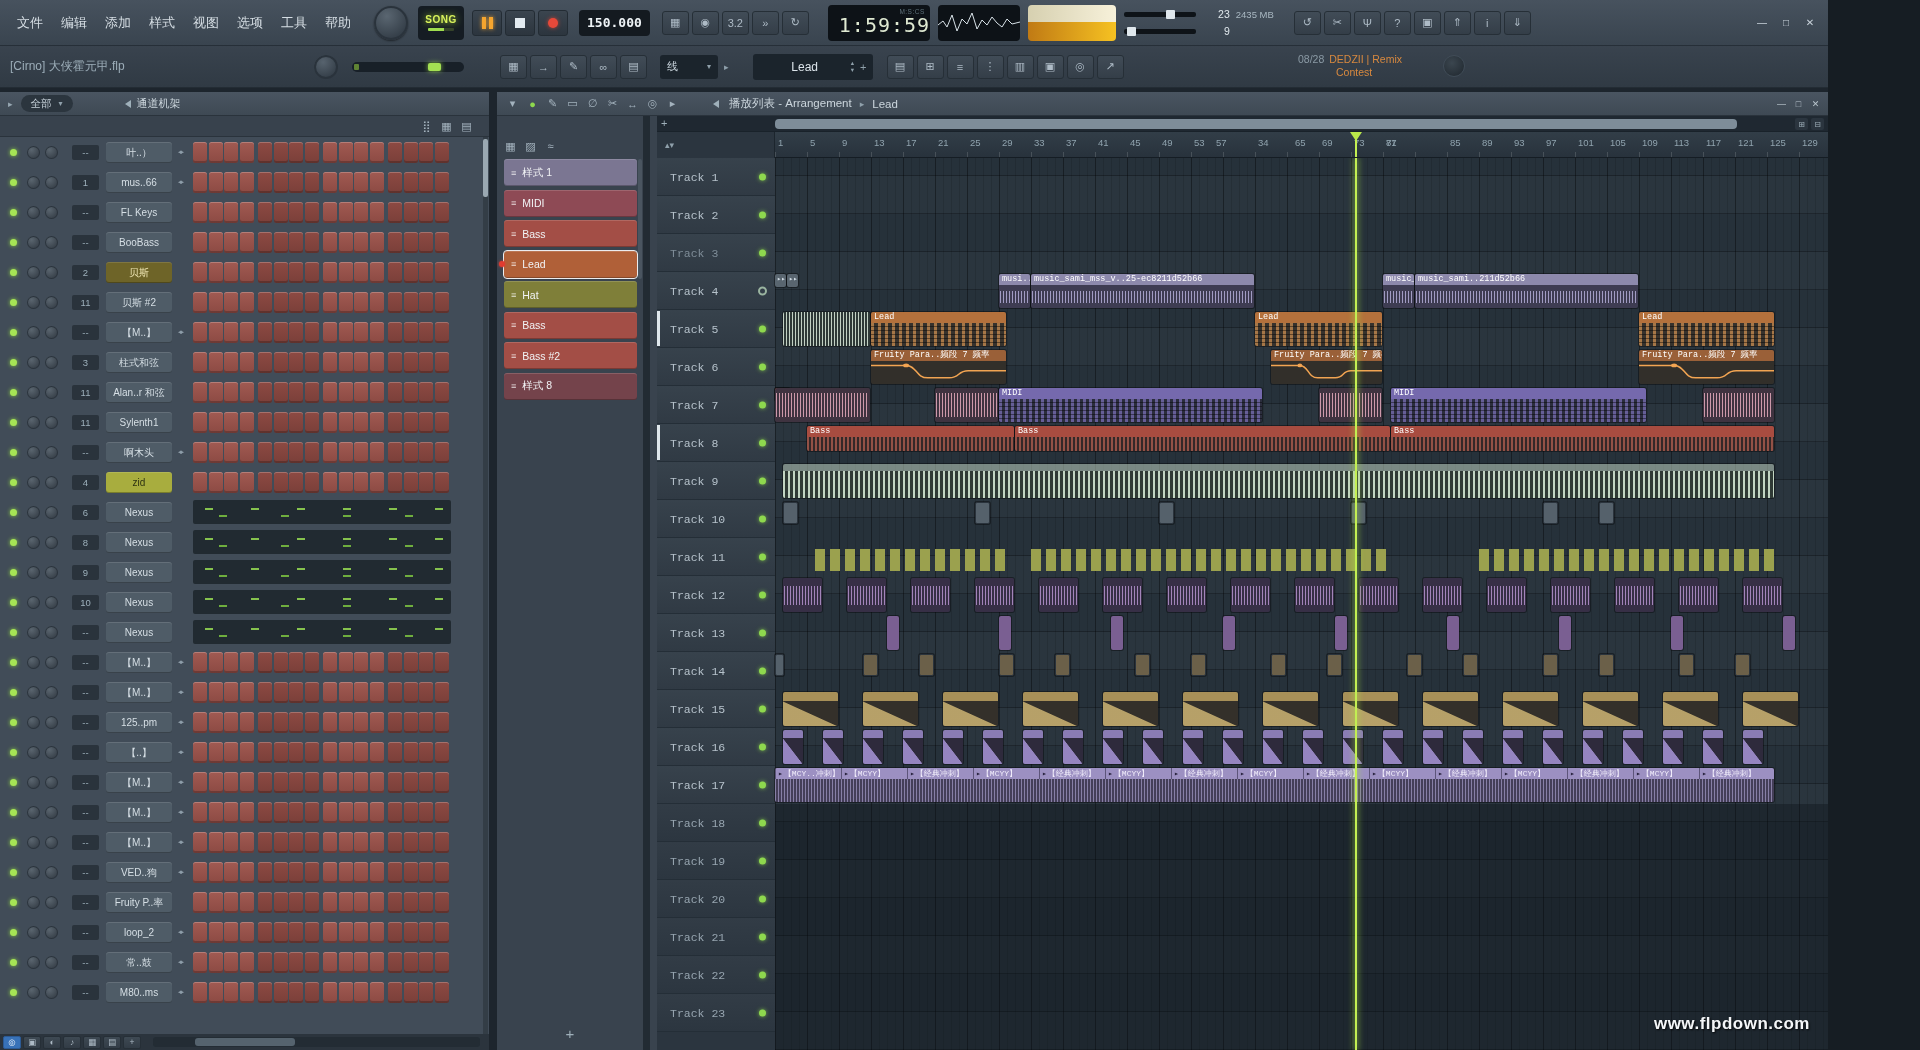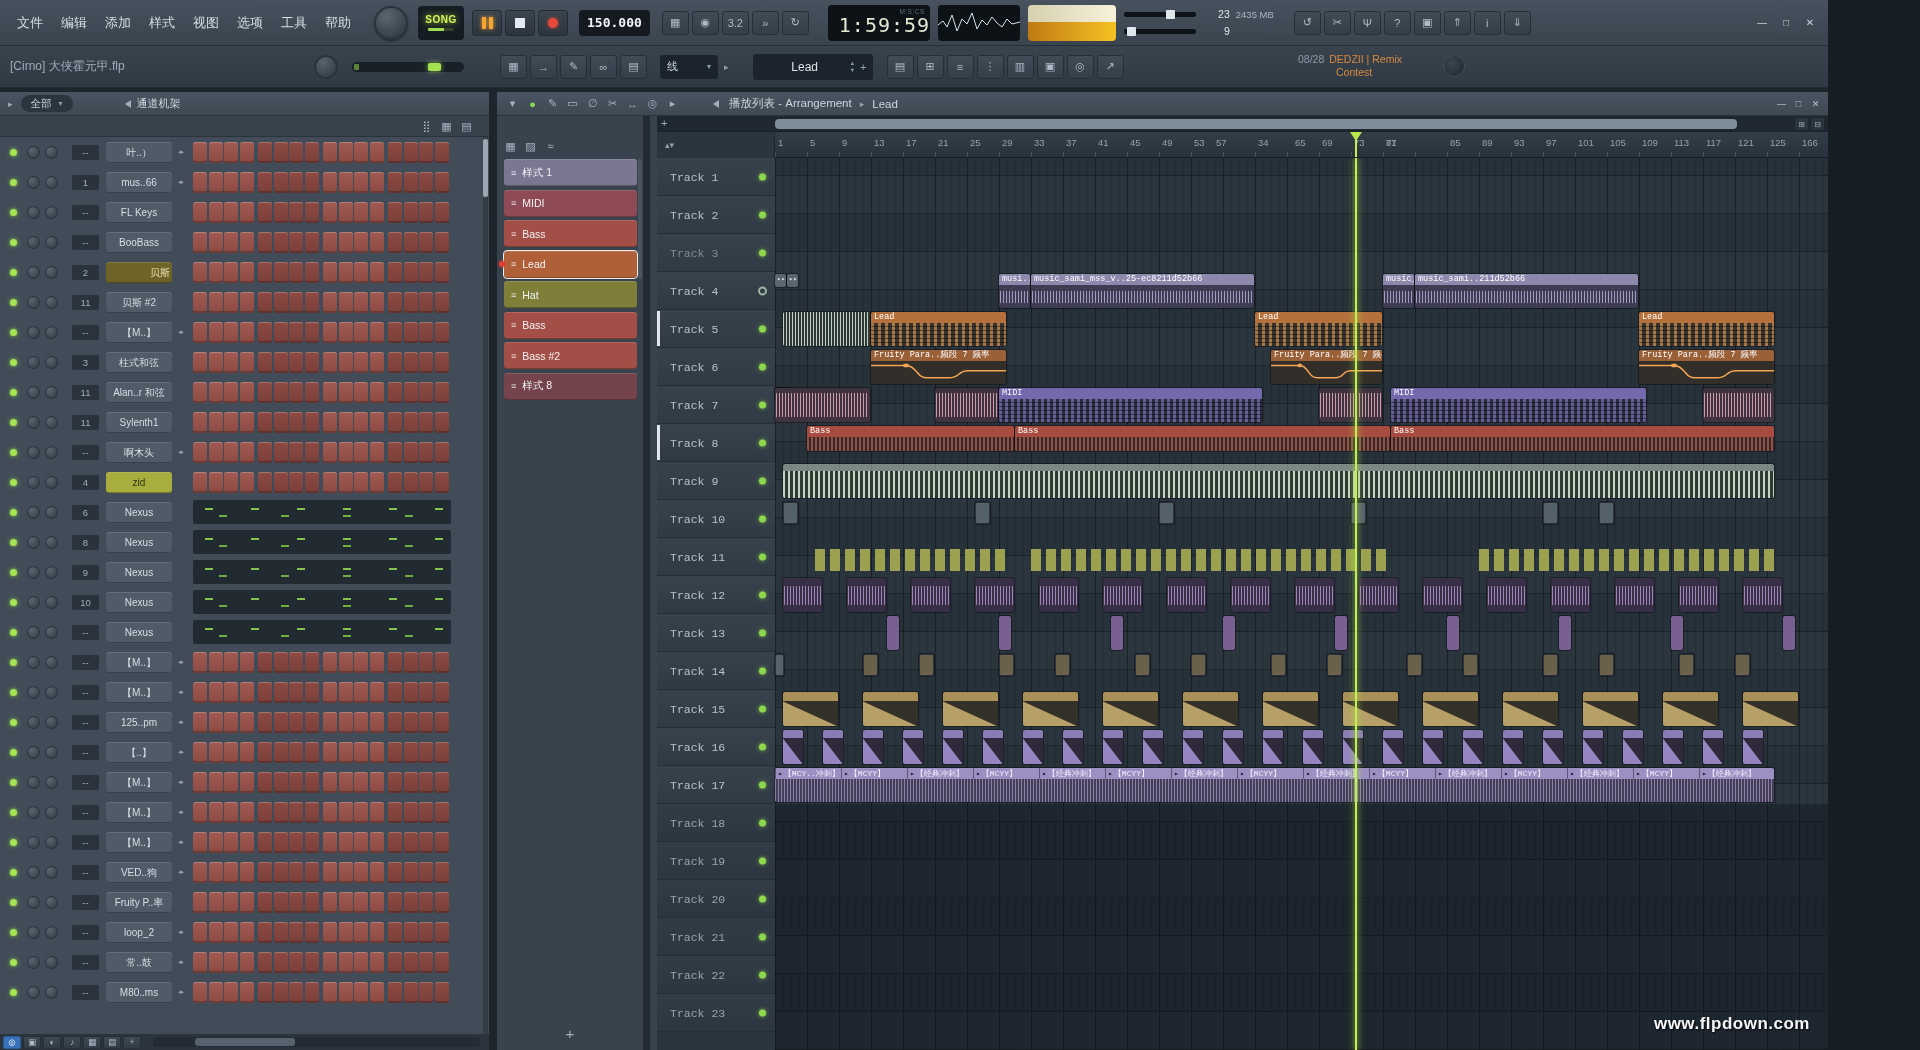--- a/index.html
+++ b/index.html
@@ -501,21 +501,21 @@
               <i class="cell g2"></i>
               <i class="cell g2"></i>
               <i class="cell g2"></i>
             </div>
           </div>
           <div class="chrow">
             <i class="led"></i>
             <i class="knob"></i>
             <i class="knob"></i>
             <span class="chnum">2</span>
-            <button class="chname" style="background: rgb(110, 100, 40); color: rgb(239, 230, 180); text-align: right;">贝斯</button>
+            <button class="chname" style="background: rgb(110, 100, 40); color: rgb(239, 230, 180);">贝斯</button>
             <span class="charr"></span>
             <div class="chgrid">
               <i class="cell"></i>
               <i class="cell"></i>
               <i class="cell"></i>
               <i class="cell"></i>
               <i class="cell g2 gb"></i>
               <i class="cell g2"></i>
               <i class="cell g2"></i>
               <i class="cell g2"></i>
@@ -1197,21 +1197,21 @@
                 <span class="rnum" style="left: 707px;">89</span>
                 <span class="rnum" style="left: 739px;">93</span>
                 <span class="rnum" style="left: 771px;">97</span>
                 <span class="rnum" style="left: 803px;">101</span>
                 <span class="rnum" style="left: 835px;">105</span>
                 <span class="rnum" style="left: 867px;">109</span>
                 <span class="rnum" style="left: 899px;">113</span>
                 <span class="rnum" style="left: 931px;">117</span>
                 <span class="rnum" style="left: 963px;">121</span>
                 <span class="rnum" style="left: 995px;">125</span>
-                <span class="rnum" style="left: 1027px;">166</span>
+                <span class="rnum" style="left: 1027px;">129</span>
                 <span class="rnum" style="left: 1059px;">133</span>
                 <span class="rnum" style="left: 1091px;">137</span>
                 <span class="rnum" style="left: 1123px;">141</span>
               </div>
           </div>
           <div class="arr-main">
             <div class="theaders" id="theaders">
                 <div class="thead">
                   <span class="tname">Track 1</span>
                   <i class="tled"></i>

